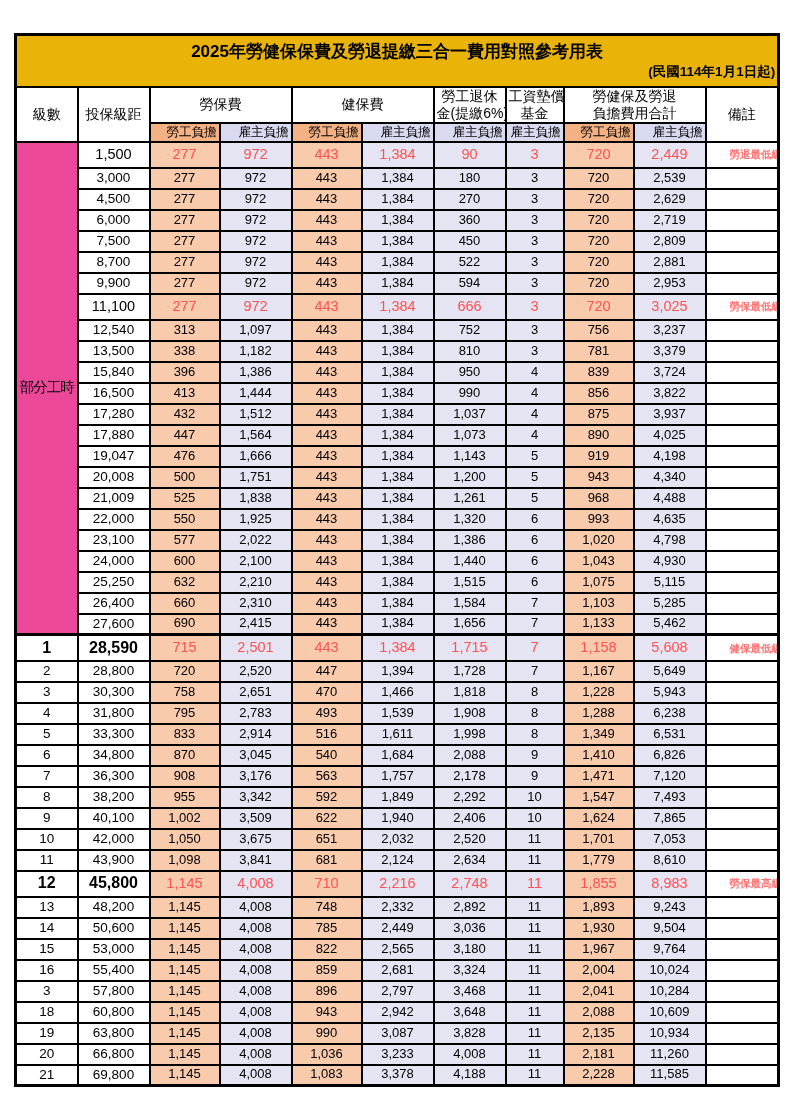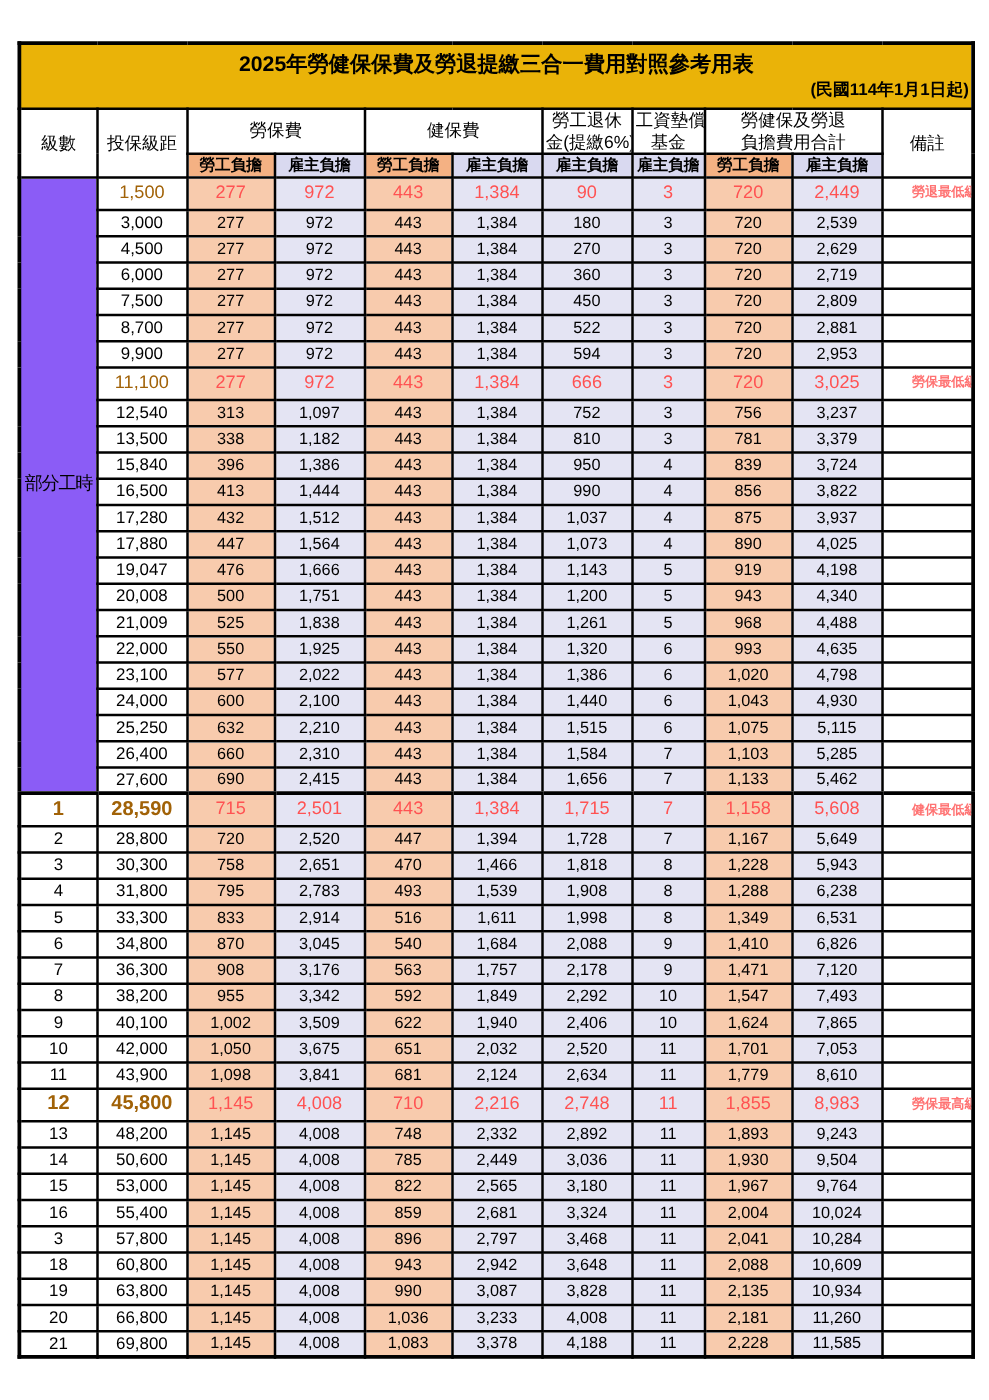--- a/index.html
+++ b/index.html
@@ -21,35 +21,35 @@
     border:2px solid var(--line);
     padding:0 2px;text-align:center;vertical-align:middle;
     white-space:nowrap;overflow:hidden;line-height:1.15;
   }
   
   tr.title-row th{height:52px;background:#eab308;}
   .ttl{font-size:17px;font-weight:bold;}
   .sub{font-size:13.5px;font-weight:bold;margin-top:2px;text-align:right;}
   
   tr.h1 th{height:36px;font-size:14px;font-weight:normal;background:#fff;}
-  tr.h2 th{height:19px;font-size:12.5px;font-weight:bold;}
+  tr.h2 th{height:19px;font-size:12.5px;font-weight:normal;text-align:right;}
   tr.h2 th.emp{background:var(--emphd);}
   tr.h2 th.er{background:var(--erhd);}
   
   tbody tr{height:21px;}
   tbody td{font-size:13px;}
   td.idc{background:#fff;font-size:13.5px;}
   td.emp{background:var(--empbg);}
   td.er{background:var(--erbg);}
   td.rmk{background:#fff;font-size:10.5px;color:var(--note);font-weight:bold;padding:0 1px;}
-  td.lvlmerge{background:#8b5cf6;font-size:12.5px;letter-spacing:-1px;padding:0;}
+  td.lvlmerge{background:#ec4899;font-size:12.5px;letter-spacing:-1px;padding:0;}
   
   tr.hl{height:26px;}
   tr.hl td{color:var(--red);font-size:14.5px;}
-  tr.hl td.idc{color:#a16207;}
+  tr.hl td.idc{color:#000000;}
   tr.hl td.lvlmerge{color:#000;}
   tr.hl td.rmk{color:var(--note);font-size:10.5px;padding-left:23px;}
   tr.big td.idc{font-size:16px;font-weight:bold;}
   tr.tt td{border-top:3px solid var(--line);}
 </style>
 </head>
 <body>
 
 <table>
   <colgroup>

